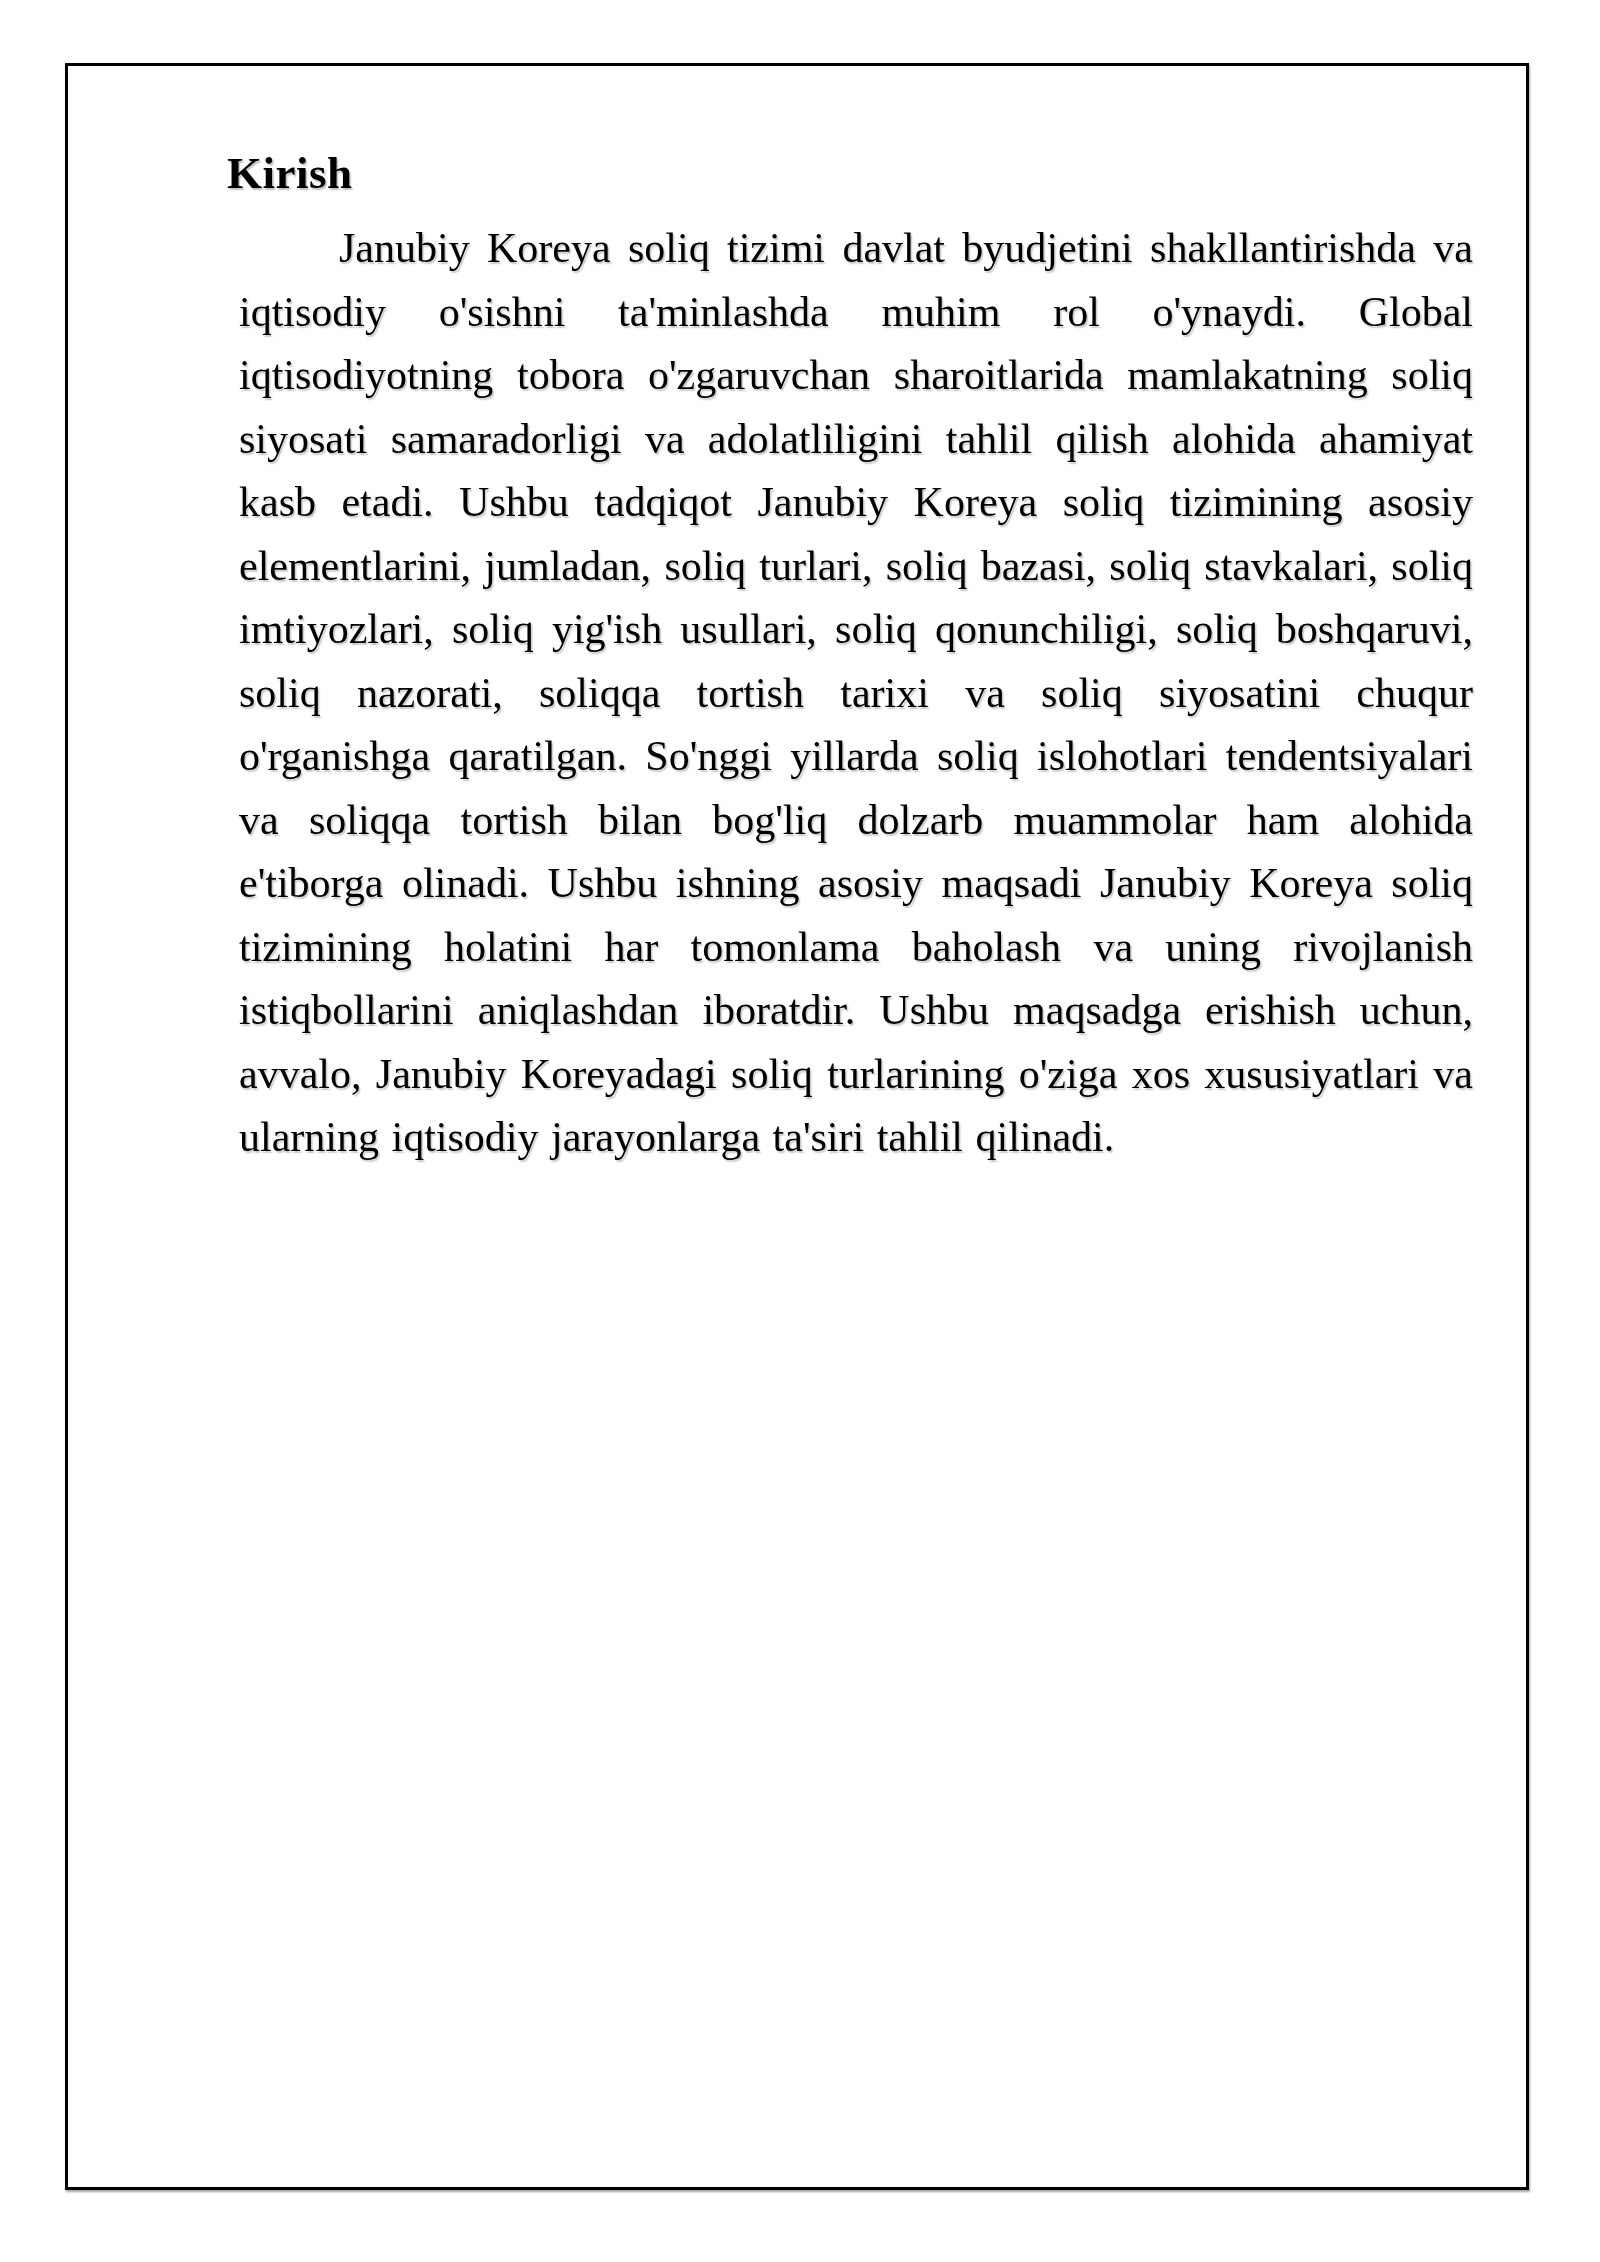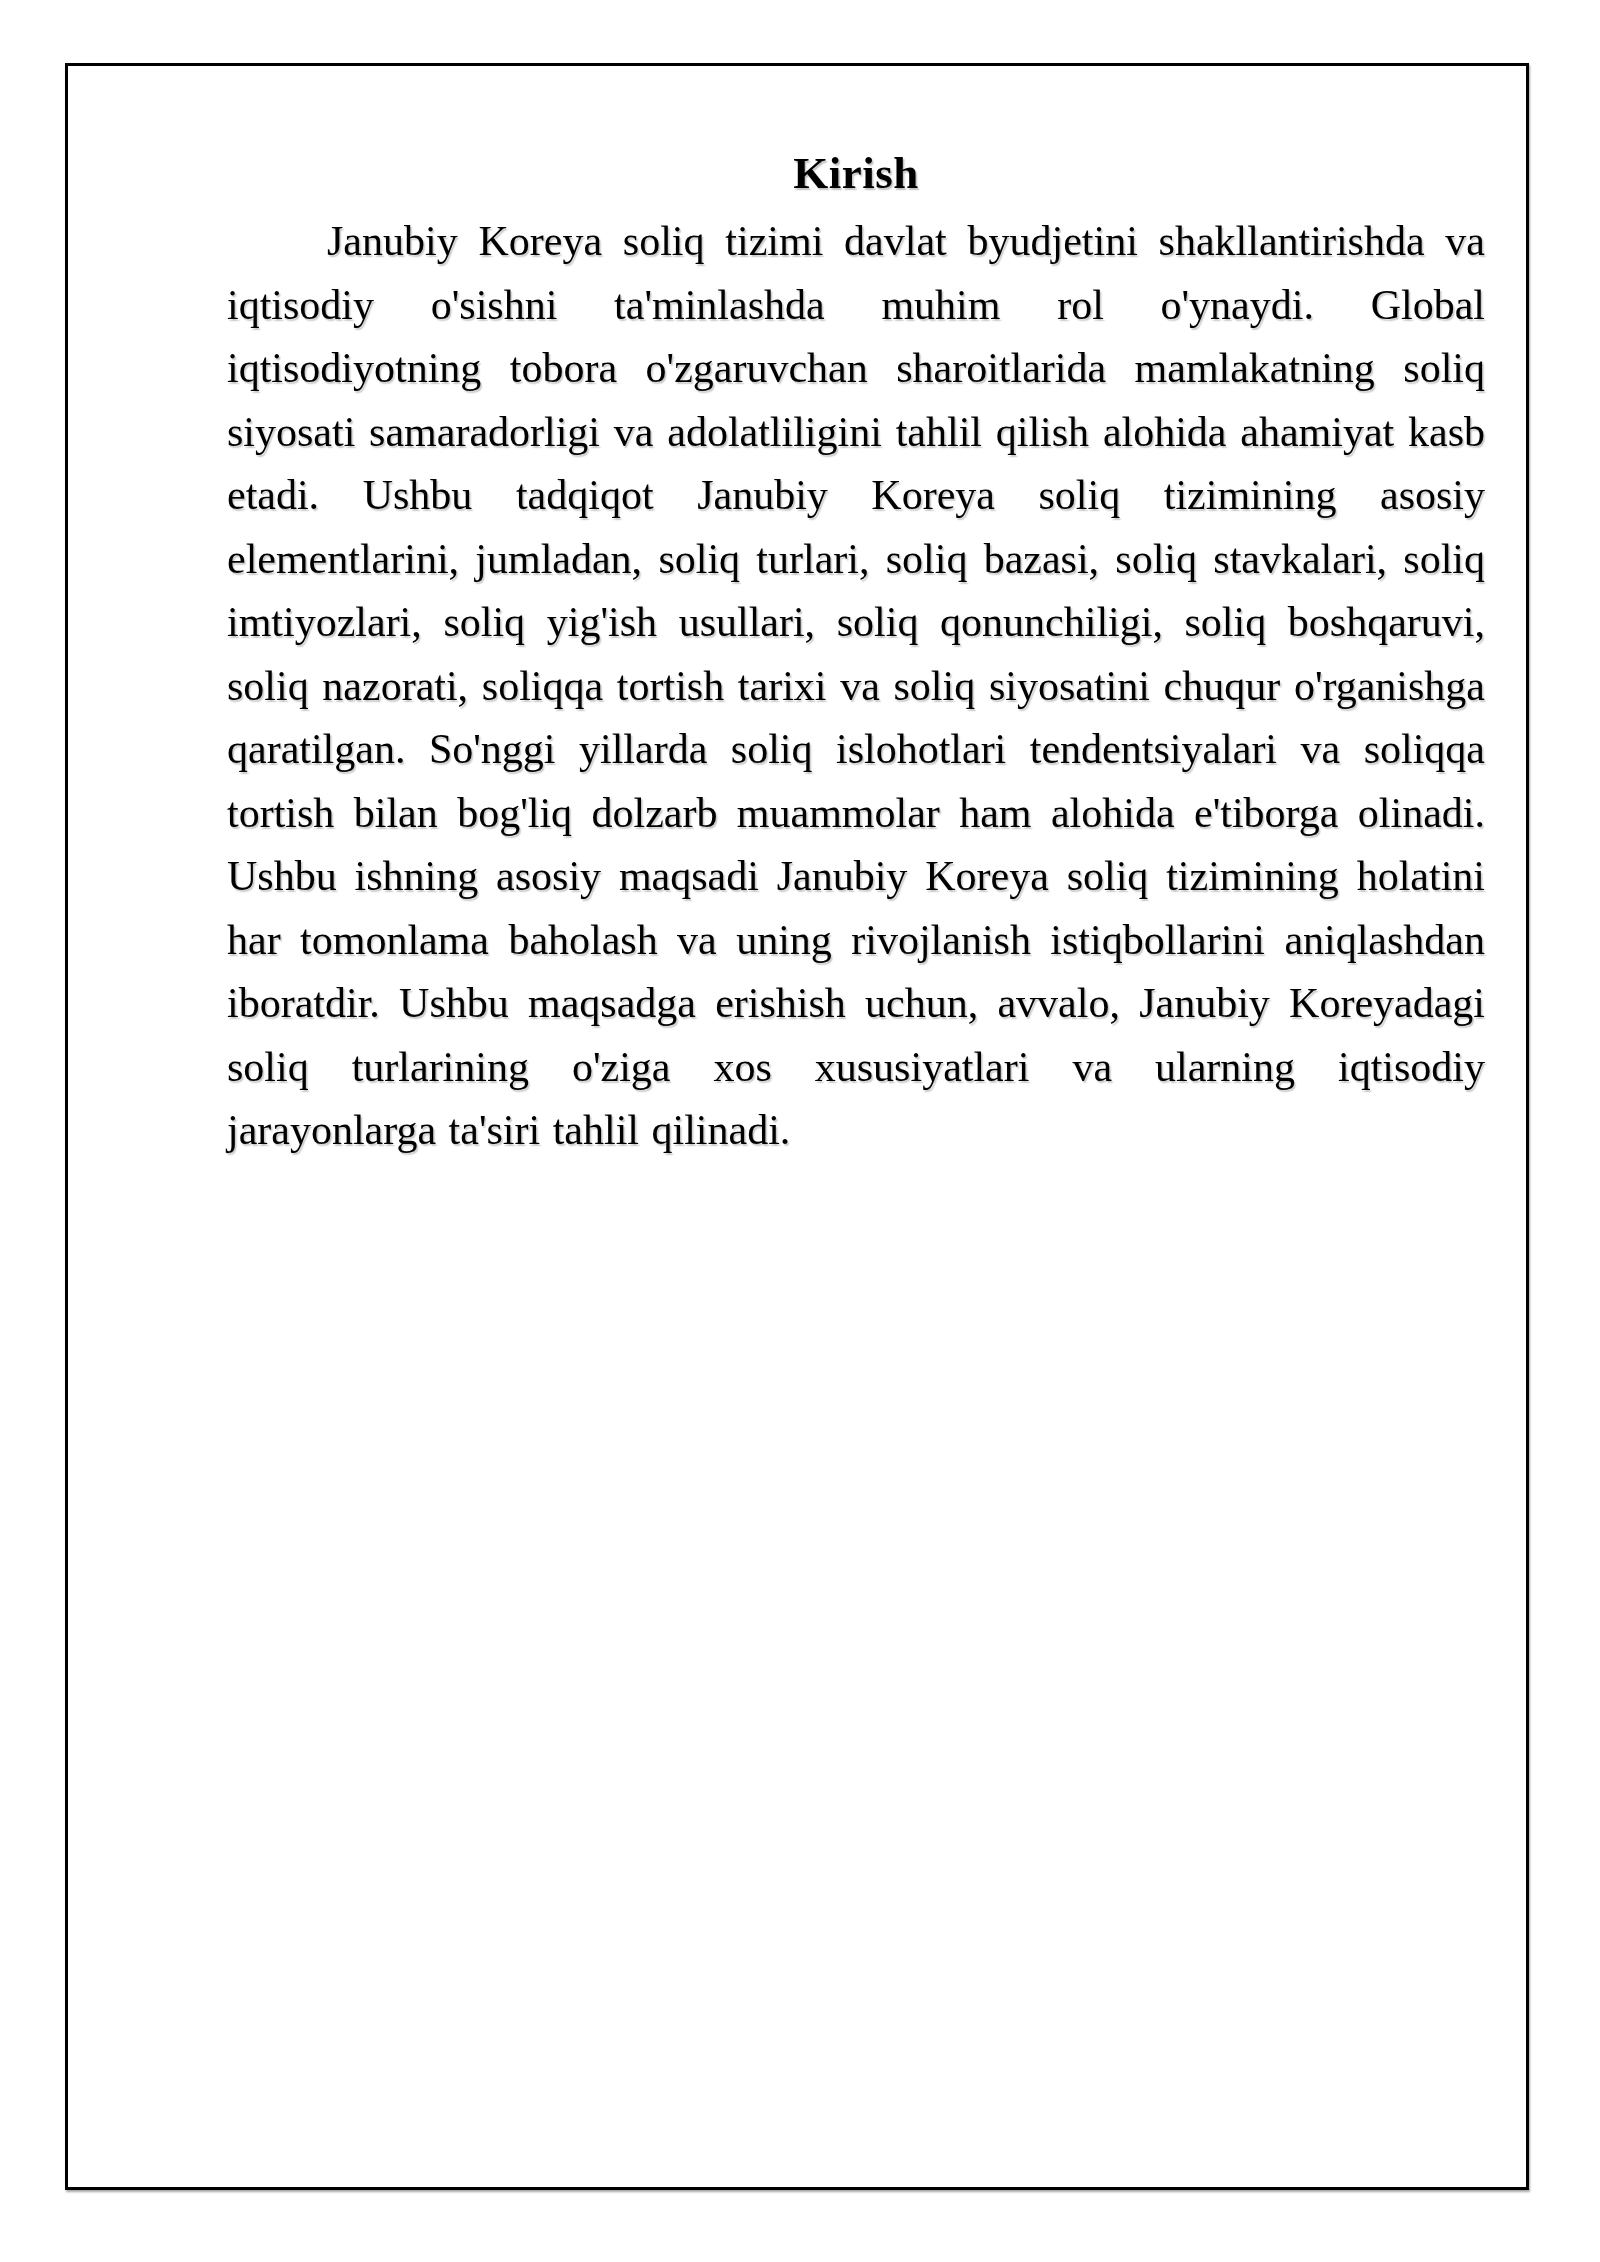--- a/index.html
+++ b/index.html
@@ -31,26 +31,25 @@
     position: absolute;
     left: 227px;
     top: 142px;
     width: 1258px;
   }
   .doc-title {
     margin: 0 0 5px 0;
     font-size: 45px;
     font-weight: bold;
     line-height: 63px;
-    text-align: center;
     letter-spacing: 0.5px;
     text-shadow: 1.5px 1.5px 1.5px rgba(0,0,0,0.25);
   }
   .doc-paragraph {
-    margin: 0;
+    margin: 12px;
     font-size: 42px;
     line-height: 63.5px;
     text-align: justify;
     text-indent: 100px;
     word-spacing: 2px;
     text-shadow: 1.5px 1.5px 1.5px rgba(0,0,0,0.22);
   }
 </style>
 </head>
 <body>

